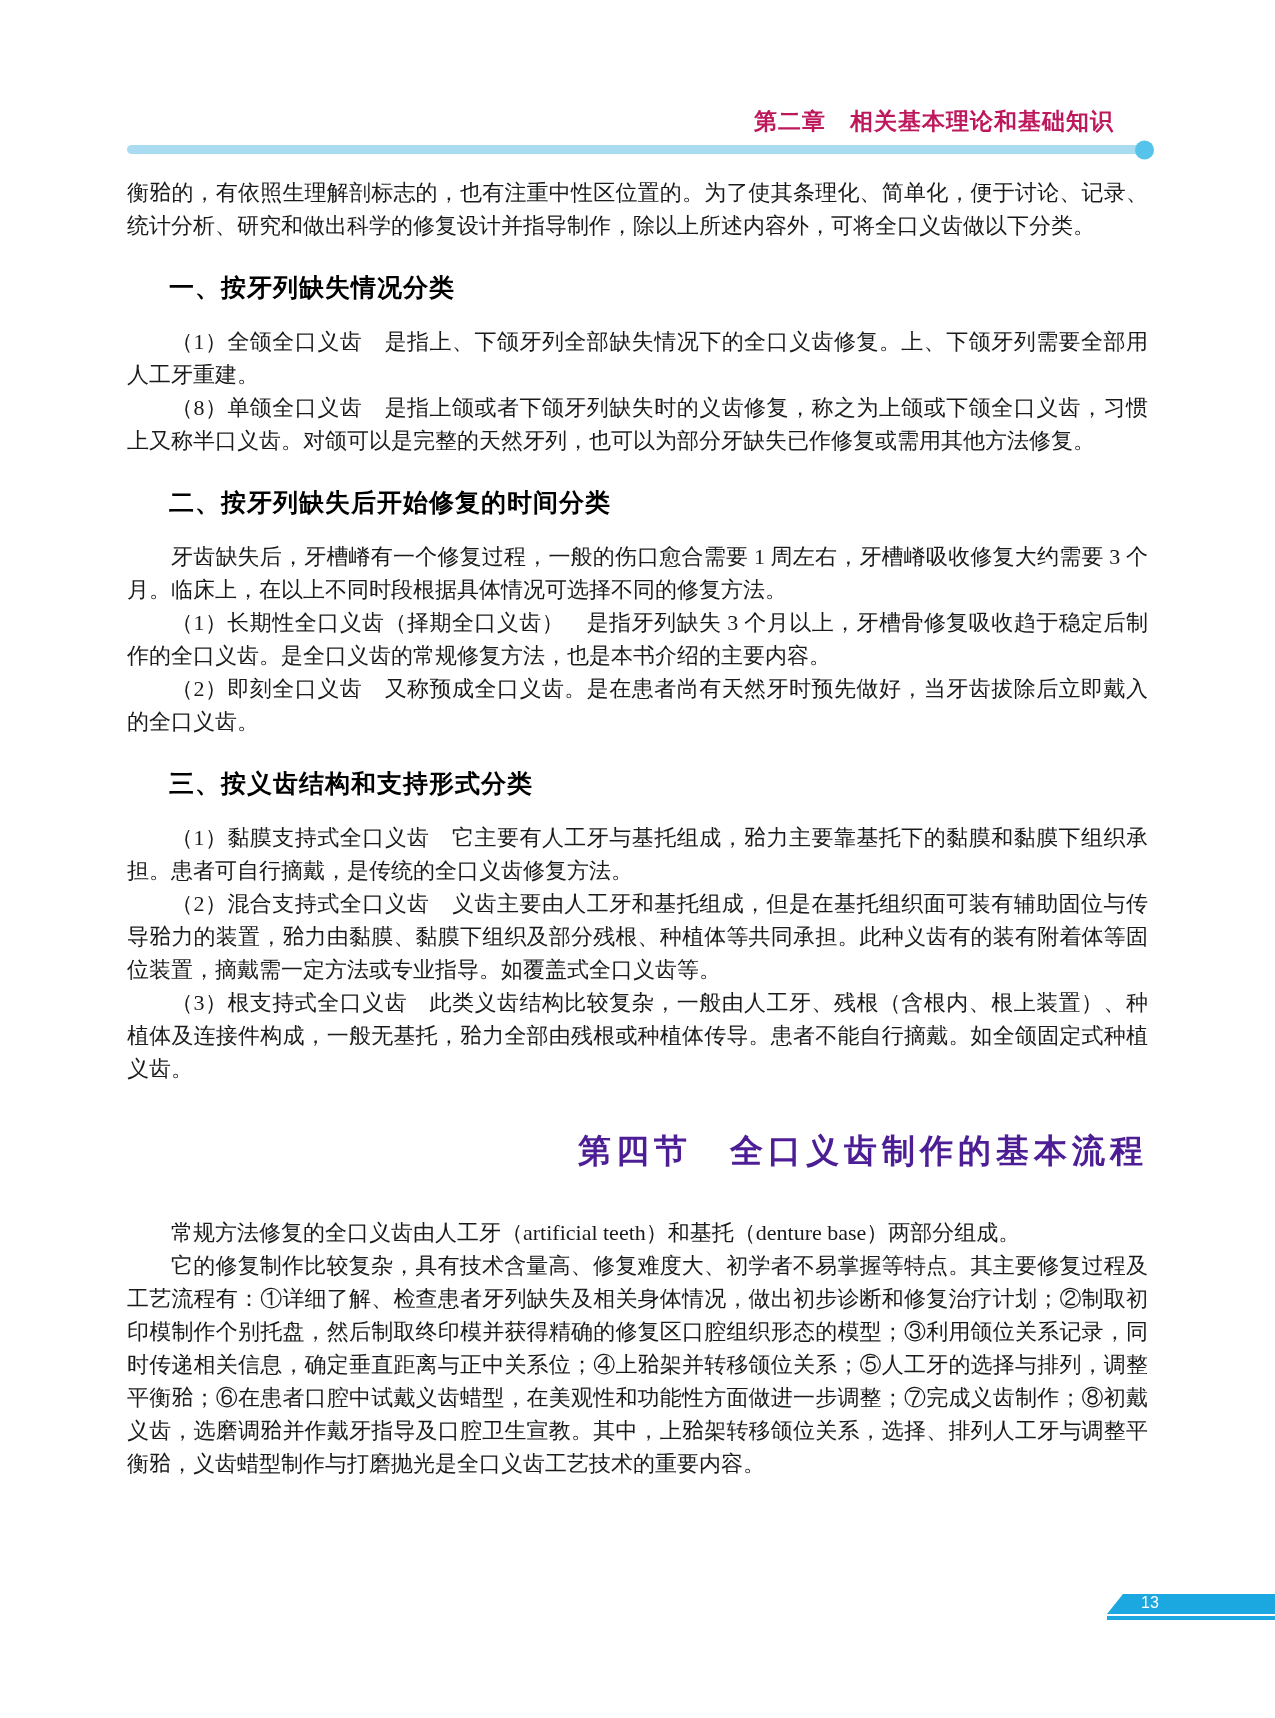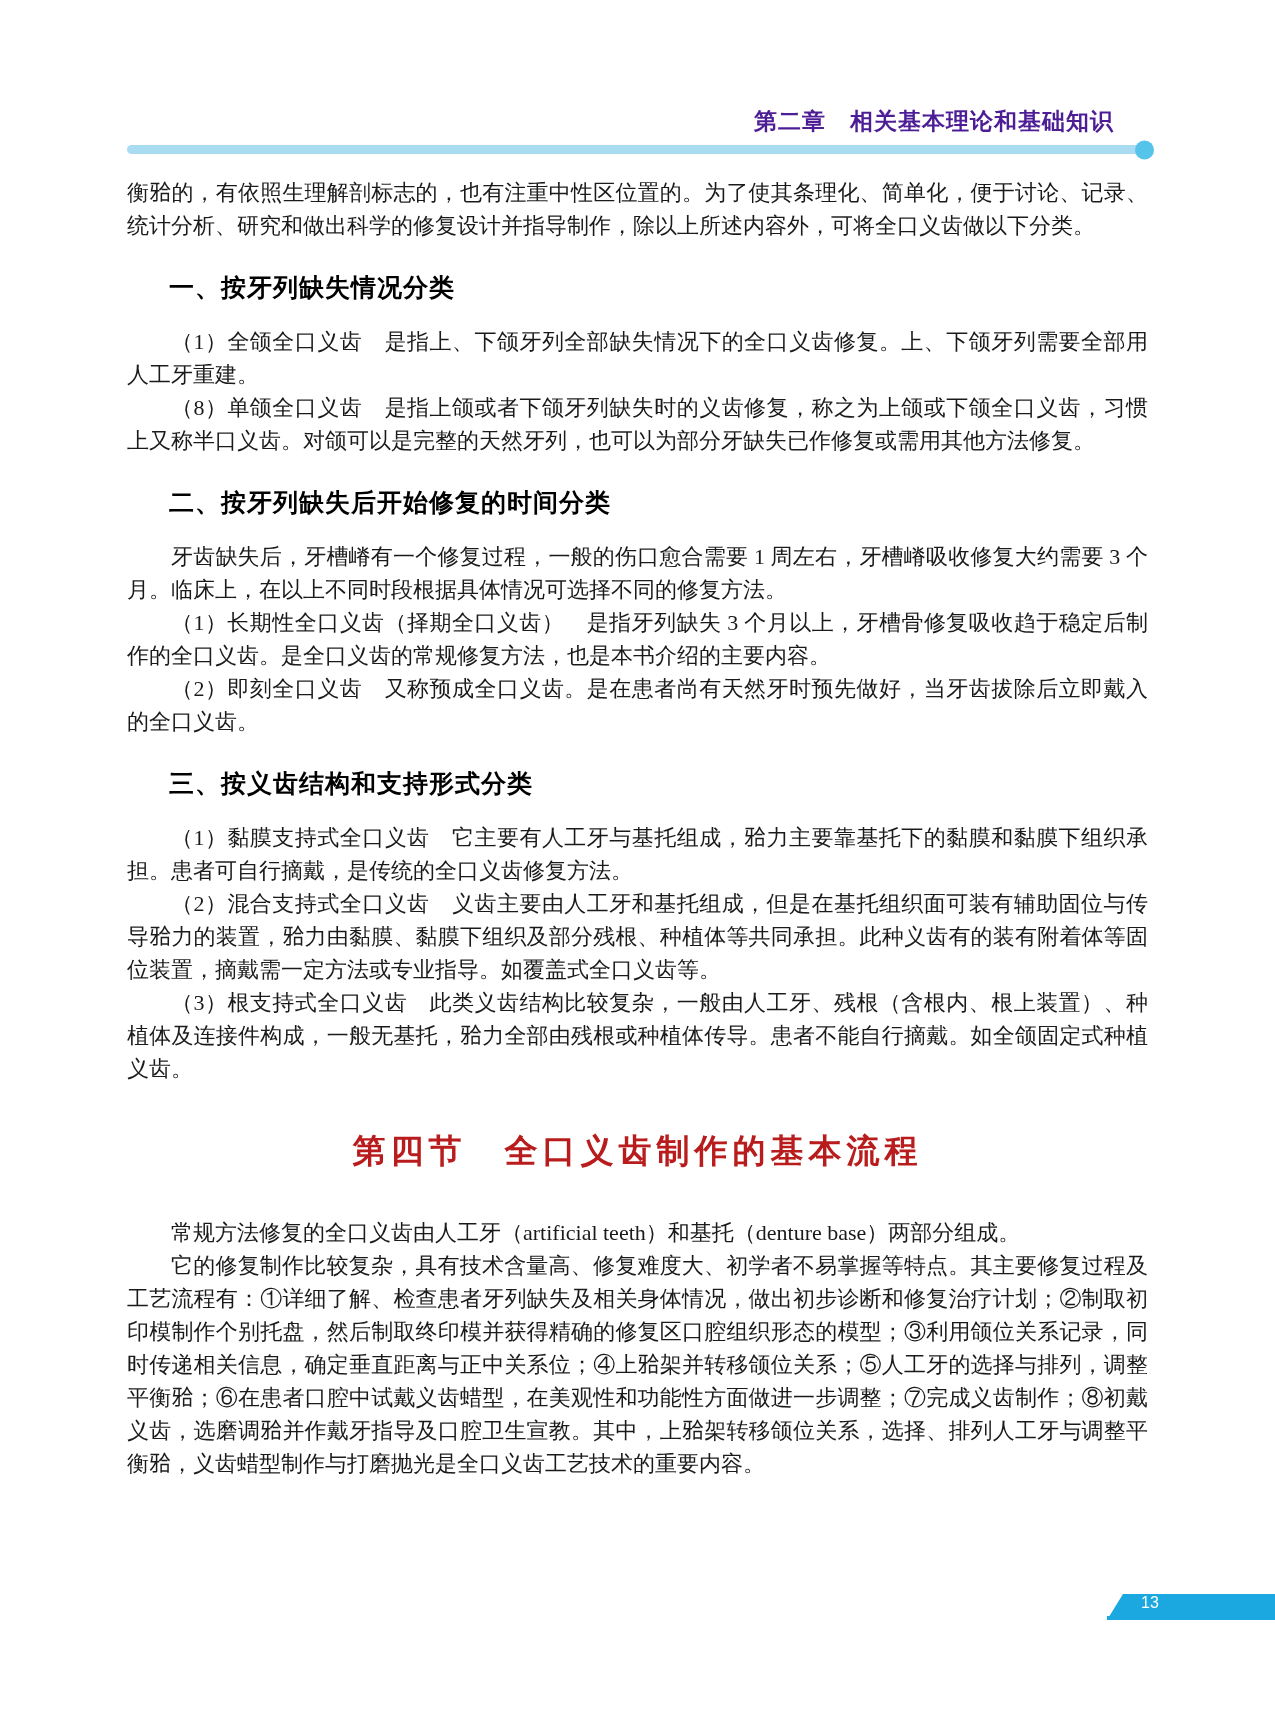--- a/index.html
+++ b/index.html
@@ -21,21 +21,21 @@
   }
   
   .chapter-title {
     padding-top: 106px;
     padding-right: 34px;
     text-align: right;
     font-family: "Liberation Sans", sans-serif;
     font-weight: bold;
     font-size: 23px;
     letter-spacing: 1px;
-    color: #4c1d95;
+    color: #be185d;
   }
   .header-rule {
     position: relative;
     height: 9px;
     margin-top: 8px;
     background: #aadcf1;
     border-radius: 5px;
   }
   .rule-dot {
     position: absolute;
@@ -62,34 +62,34 @@
     margin: 29px 0 21px 42px;
     font-family: "Liberation Sans", sans-serif;
     font-weight: bold;
     font-size: 25px;
     letter-spacing: 1px;
     color: #000000;
   }
   
   .orange-title {
     margin: 44px 0 42px 0;
-    text-align: center;
+    text-align: right;
     font-family: "Liberation Sans", sans-serif;
     font-weight: bold;
     font-size: 33px;
     letter-spacing: 5px;
-    color: #b91c1c;
+    color: #4c1d95;
   }
   
   .page-number-badge {
     position: absolute;
     left: 1107px;
     right: 0;
     top: 1594px;
-    height: 26px;
+    height: 20px;
     background: #1ba7df;
     clip-path: polygon(16px 0, 100% 0, 100% 100%, 0 100%);
     color: #ffffff;
     font-family: "Liberation Sans", sans-serif;
     font-size: 16px;
     line-height: 18px;
     padding-left: 34px;
   }
   .page-number-strip {
     position: absolute;

